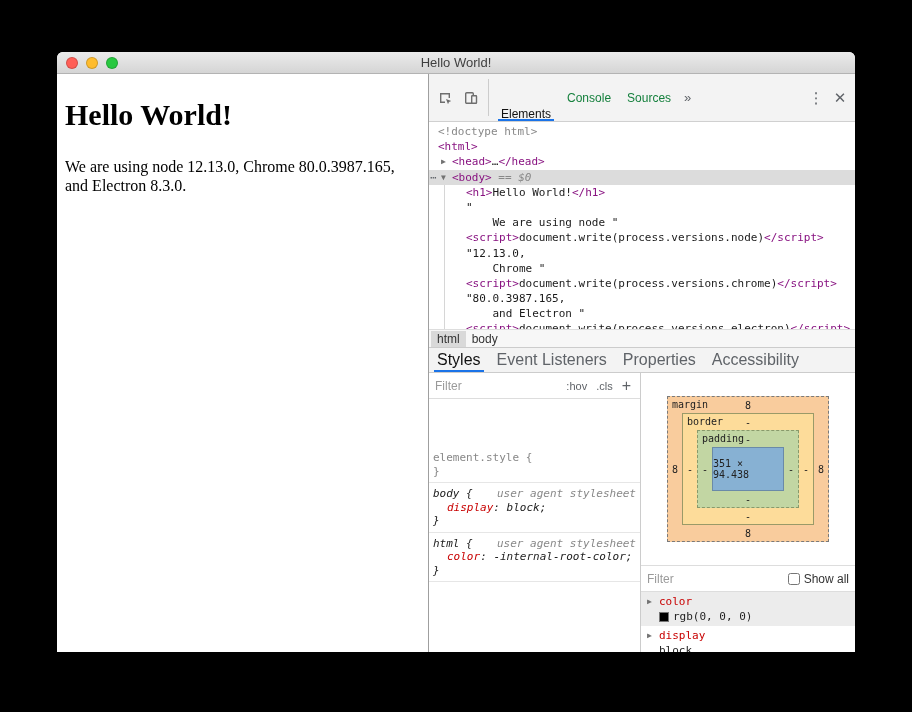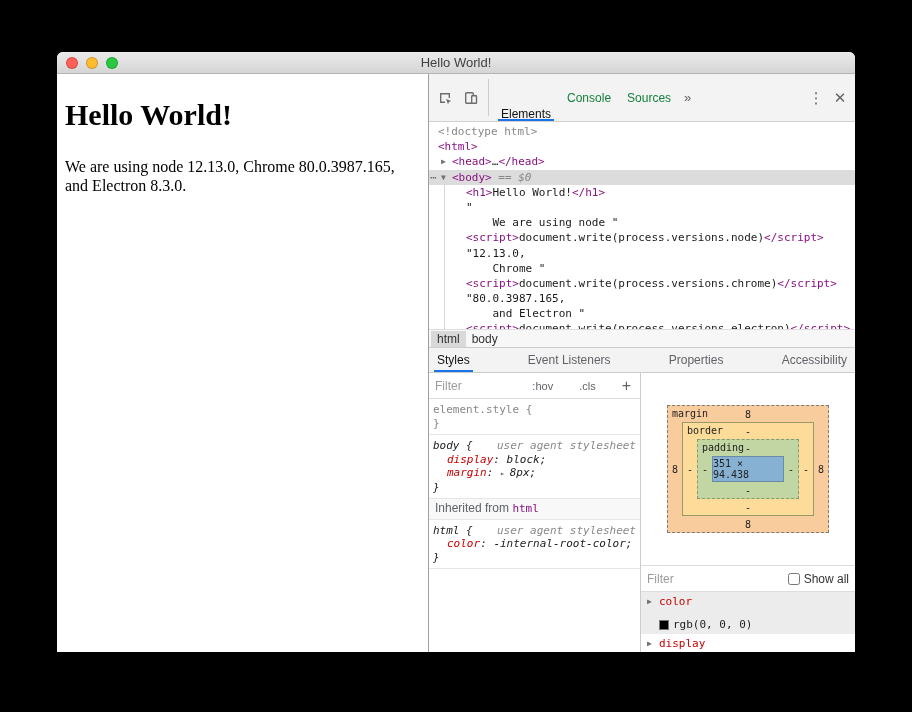--- a/index.html
+++ b/index.html
@@ -60,69 +60,69 @@
   .tk-b  { color:#1a1a1a; }
 
   
   .crumbs { flex:0 0 18px; background:#f7f7f7; border-top:1px solid #ddd;
             display:flex; align-items:center; font-size:12px; color:#333; padding-left:2px; }
   .crumb { padding:1px 6px; cursor:pointer; white-space:nowrap; }
   .crumb.selected { background:#d9d9d9; }
 
   
   .side-tabs { flex:0 0 26px; background:#f3f3f3; border-top:1px solid #ccc; border-bottom:1px solid #ccc;
-               display:flex; align-items:stretch; font-size:12px; color:#5f6368; overflow:hidden;justify-content:space-between; }
+               display:flex; align-items:stretch; font-size:16px; color:#5f6368; overflow:hidden; }
   .side-tab { padding:0 8px; display:flex; align-items:center; position:relative; cursor:pointer; white-space:nowrap; }
   .side-tab.selected { color:#111; }
   .side-tab.selected::after { content:""; position:absolute; left:5px; right:5px; bottom:0; height:2px; background:#1a73e8; }
 
   .dt-bottom { flex:1; display:flex; min-height:0; }
 
   
   .styles-pane { flex:0 0 212px; border-right:1px solid #ccc; display:flex; flex-direction:column; background:#fff; min-width:0; }
-  .filter-row { flex:0 0 26px; border-bottom:1px solid #ddd; display:flex; align-items:center; padding:0 6px; gap:20px; }
+  .filter-row { flex:0 0 26px; border-bottom:1px solid #ddd; display:flex; align-items:center; padding:0 6px; gap:3px; }
   .filter-row input[type=text] { border:none; outline:none; flex:1; min-width:0; font-size:12px; color:#333; background:transparent; font-family:"Liberation Sans", sans-serif; }
   .filter-row input::placeholder { color:#9a9a9a; }
   .mini-btn { font-size:11px; color:#5f6368; padding:2px 3px; cursor:pointer; white-space:nowrap; }
   .plus-btn { font-size:16px; color:#5f6368; padding:0 3px; cursor:pointer; }
 
   .styles-rules { flex:1; overflow:hidden; font-family:"DejaVu Sans Mono", monospace; font-size:11px; line-height:13.5px; color:#222; }
   .rule { padding:4px 4px 4px 4px; border-bottom:1px solid #e6e6e6; overflow:hidden; }
-  .rule.dimmed { color:#888; }
+  .rule.dimmed { color:#888;margin-top:48px; }
   .rule.ro .selector, .rule.ro .decl, .rule.ro .rule-close, .rule.ro .brace { font-style:italic; }
   .origin { float:right; color:#888; font-style:italic; }
   .decl { padding-left:14px; }
   .prop { color:#c80000; }
   .exp { color:#727272; font-size:8px; }
   .rule-header { background:#f8f8f8; border-bottom:1px solid #e6e6e6; padding:3px 6px;
                  font-family:"Liberation Sans", sans-serif; font-size:12px; color:#5f6368; }
   .rule-header .link { color:#881280; font-family:"DejaVu Sans Mono", monospace; font-size:11px; cursor:pointer; }
 
   
   .right-pane { flex:1; min-width:0; display:flex; flex-direction:column; background:#fff; }
   .boxmodel-wrap { flex:0 0 193px; display:flex; align-items:center; justify-content:center; border-bottom:1px solid #ddd; }
   .bm-box { display:flex; flex-direction:column; font-family:"DejaVu Sans Mono", monospace; font-size:10px; color:#222; }
   .bm-top, .bm-bot { position:relative; height:16px; display:flex; align-items:center; justify-content:center; }
   .bm-label { position:absolute; left:4px; top:2px; }
   .bm-mid { display:flex; align-items:stretch; }
   .bm-mid > .side { width:14px; display:flex; align-items:center; justify-content:center; }
   .bm-margin  { width:162px; background:#f9cc9d; border:1px dashed #7a7a7a; }
   .bm-border  { flex:1; background:#fddc9a; border:1px solid #9a9a68; }
   .bm-padding { flex:1; background:#c2d6a3; border:1px dashed #88996b; }
-  .bm-content { flex:1; height:26px; align-self:center; background:#87b1d3; border:1px solid #6a8aa8;
+  .bm-content { flex:1; height:44px; align-self:center; background:#87b1d3; border:1px solid #6a8aa8;
                 display:flex; align-items:center; justify-content:flex-end; }
 
   .computed-list { flex:1; overflow:hidden; font-family:"DejaVu Sans Mono", monospace; font-size:11px; color:#222; }
   .comp-row { padding:2px 6px; }
   .comp-row.striped { background:#ececec; }
   .comp-name, .comp-val { display:flex; align-items:center; gap:4px; height:15px; }
   .comp-name .arr { font-size:8px; color:#727272; width:8px; display:inline-block; }
   .cname { color:#c80000; }
   .cname.tone-orange { color:#d8731c;font-family:Liberation Serif, serif; }
-  .comp-val { padding-left:12px;margin-top:8px; }
+  .comp-val { padding-left:12px; }
   .swatch { width:10px; height:10px; border:1px solid #777; display:inline-block; flex:0 0 10px; }
   .showall { display:flex; align-items:center; gap:4px; font-size:12px; color:#333; white-space:nowrap; }
   .showall input { width:12px; height:12px; margin:0; }
 </style>
 </head>
 <body>
 
 <div class="window">
   <div class="titlebar">
     <div class="traffic-lights">
@@ -190,24 +190,22 @@
             <span class="plus-btn">+</span>
           </div>
           <div class="styles-rules">
               <div class="rule dimmed">
                 <div class="sel-line"><span class="selector">element.style</span><span class="brace"> {</span></div>
                 <div class="rule-close brace">}</div>
               </div>
               <div class="rule ro">
                 <div class="sel-line"><span class="origin">user agent stylesheet</span><span class="selector">body</span><span class="brace"> {</span></div>
                 <div class="decl"><span class="prop">display</span><span>: </span><span class="val">block</span><span>;</span></div>
-                <div class="decl"><span class="prop">margin</span><span>: </span><span class="exp">▸ </span><span class="val">8px</span><span>;</span></div>
                 <div class="rule-close brace">}</div>
               </div>
-              <div class="rule-header"><span>Inherited from </span><span class="link">html</span></div>
               <div class="rule ro">
                 <div class="sel-line"><span class="origin">user agent stylesheet</span><span class="selector">html</span><span class="brace"> {</span></div>
                 <div class="decl"><span class="prop">color</span><span>: </span><span class="val">-internal-root-color</span><span>;</span></div>
                 <div class="rule-close brace">}</div>
               </div>
             </div>
         </div>
 
         <div class="right-pane">
           <div class="boxmodel-wrap">

